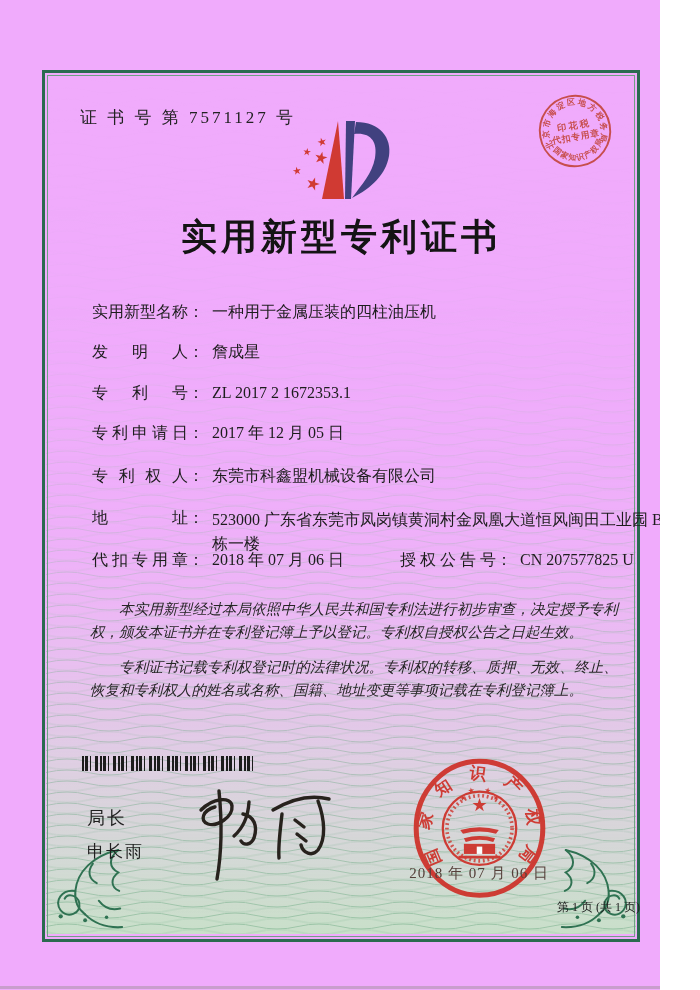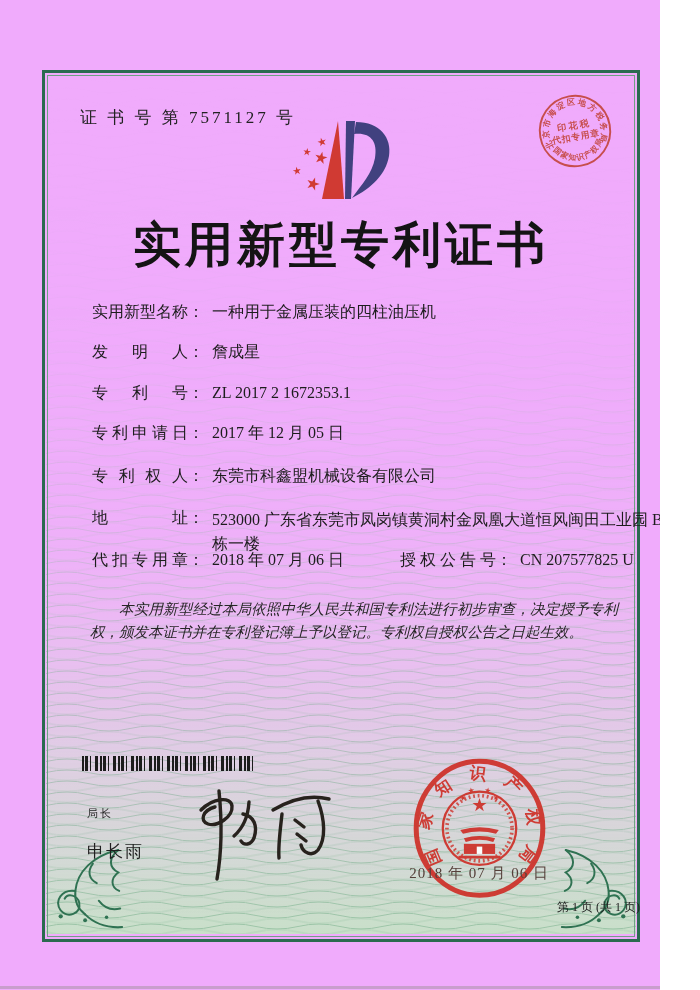--- a/index.html
+++ b/index.html
@@ -6,32 +6,32 @@
   body{width:700px;height:990px;background:#ffffff;font-family:"Liberation Serif","DejaVu Serif",serif;}
   .paper{position:relative;width:660px;height:990px;background:#f0abfc;overflow:hidden;}
   .frame{position:absolute;left:42px;top:70px;width:592px;height:866px;border:3px solid #2b6a50;z-index:1;}
   .frame-inner{position:absolute;left:2px;top:2px;right:2px;bottom:2px;border:1px solid #6f9f85;}
   .bg-svg{position:absolute;left:46px;top:74px;z-index:0;}
   .scan-edge-right{position:absolute;left:689px;top:24px;width:3px;height:956px;background:rgba(90,90,85,.5);z-index:6;}
   .scan-edge-bottom{position:absolute;left:0;top:986px;width:700px;height:3px;background:rgba(140,140,132,.4);z-index:6;}
   .cert-no{position:absolute;left:80px;top:106px;font-size:17px;letter-spacing:3px;color:#222;z-index:2;}
   .logo{position:absolute;left:288px;top:112px;z-index:2;}
   .tax-stamp{position:absolute;left:531px;top:87px;z-index:3;}
-  .title{position:absolute;left:42px;top:213px;width:598px;text-align:center;font-size:48px;font-weight:bold;letter-spacing:4px;color:#141414;z-index:2;}
+  .title{position:absolute;left:42px;top:213px;width:598px;text-align:center;font-size:36px;font-weight:bold;letter-spacing:4px;color:#141414;z-index:2;}
   .rows{position:absolute;left:80px;top:0;width:560px;z-index:2;color:#1d1d1d;font-size:16px;}
   .frow{position:absolute;left:12px;white-space:nowrap;}
   .lbl{display:inline-block;width:96px;text-align:justify;text-align-last:justify;vertical-align:top;}
   .val{margin-left:8px;}
   .val-block{display:inline-block;width:452px;white-space:normal;vertical-align:top;line-height:24px;}
   .grp-b{position:absolute;left:308px;top:0;white-space:nowrap;}
   .paras{position:absolute;left:78px;top:586px;width:552px;z-index:2;font-size:14.5px;line-height:23px;color:#262626;font-style:italic;text-align:justify;}
   .paras p{margin:12px;text-indent:2em;}
   .barcode{position:absolute;left:82px;top:756px;width:172px;height:15px;z-index:2;
     background:repeating-linear-gradient(90deg,#1c1c1c 0 2px,transparent 2px 3px,#1c1c1c 3px 6px,transparent 6px 8px,#1c1c1c 8px 9px,transparent 9px 13px,#1c1c1c 13px 16px,transparent 16px 18px);}
-  .dir-title{position:absolute;left:87px;top:806px;font-size:11px;color:#1f1f1f;z-index:2;letter-spacing:2px;}
+  .dir-title{position:absolute;left:87px;top:806px;font-size:18px;color:#1f1f1f;z-index:2;letter-spacing:2px;}
   .dir-name{position:absolute;left:87px;top:840px;font-size:17px;color:#1f1f1f;z-index:2;letter-spacing:2px;}
   .sig{position:absolute;left:185px;top:786px;z-index:2;}
   .seal{position:absolute;left:406px;top:753px;z-index:3;}
   .seal-date{position:absolute;left:404px;top:864px;width:150px;text-align:center;font-size:15px;color:#55403a;letter-spacing:1px;z-index:4;}
   .footer{position:absolute;left:42px;top:899px;width:598px;text-align:right;font-size:12px;color:#222;z-index:2;}
   .orn{position:absolute;z-index:1;}
   .orn-left{left:50px;top:846px;}
   .orn-right{left:556px;top:846px;transform:scaleX(-1);}
 </style>
 </head>
@@ -167,20 +167,21 @@
     <div class="frow" style="top:550px">
       <span class="lbl">代扣专用章</span><span>：</span><span class="val">2018 年 07 月 06 日</span>
       <span class="grp-b">
         <span class="lbl">授权公告号</span><span>：</span><span class="val">CN 207577825 U</span>
       </span>
     </div>
   </div>
 
   <div class="paras">
     <p>本实用新型经过本局依照中华人民共和国专利法进行初步审查，决定授予专利权，颁发本证书并在专利登记簿上予以登记。专利权自授权公告之日起生效。</p>
+    <p>专利证书记载专利权登记时的法律状况。专利权的转移、质押、无效、终止、恢复和专利权人的姓名或名称、国籍、地址变更等事项记载在专利登记簿上。</p>
   </div>
 
   <div class="barcode"></div>
 
   <div class="dir-title">局长</div>
   <div class="dir-name">申长雨</div>
 
   <svg class="sig" width="160" height="100" viewBox="0 0 160 100">
     <g stroke="#27221d" stroke-width="3.4" fill="none" stroke-linecap="round">
       <path d="M16,24 C28,12 46,10 47,20 C48,31 32,41 23,38 C14,35 18,24 30,21"></path>

